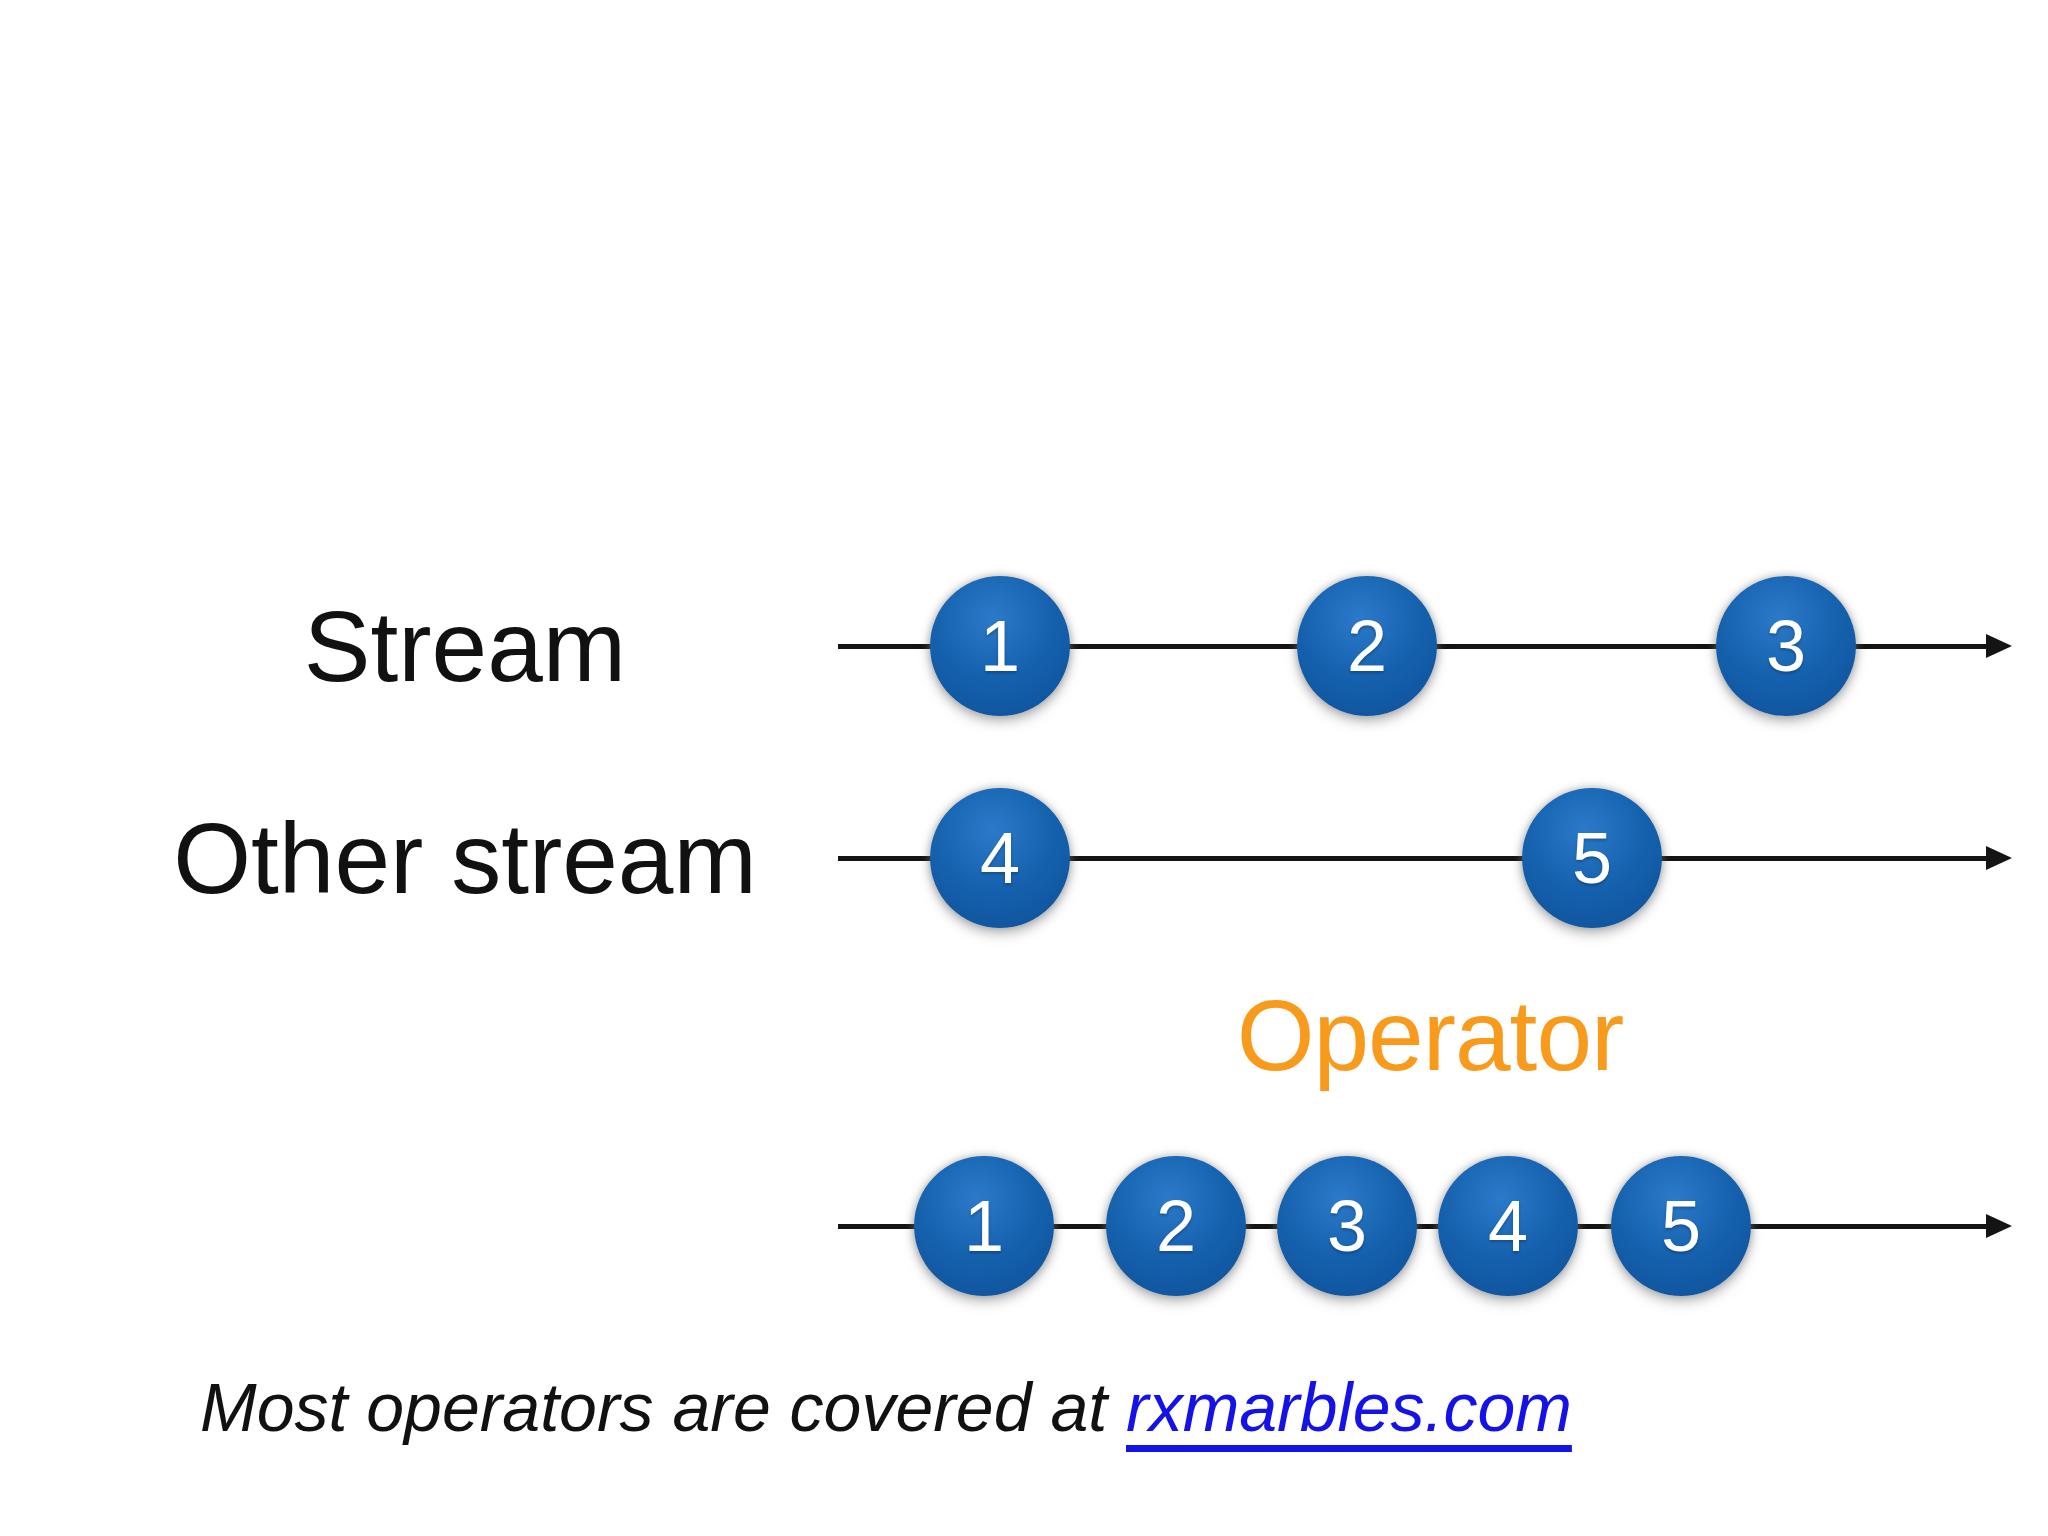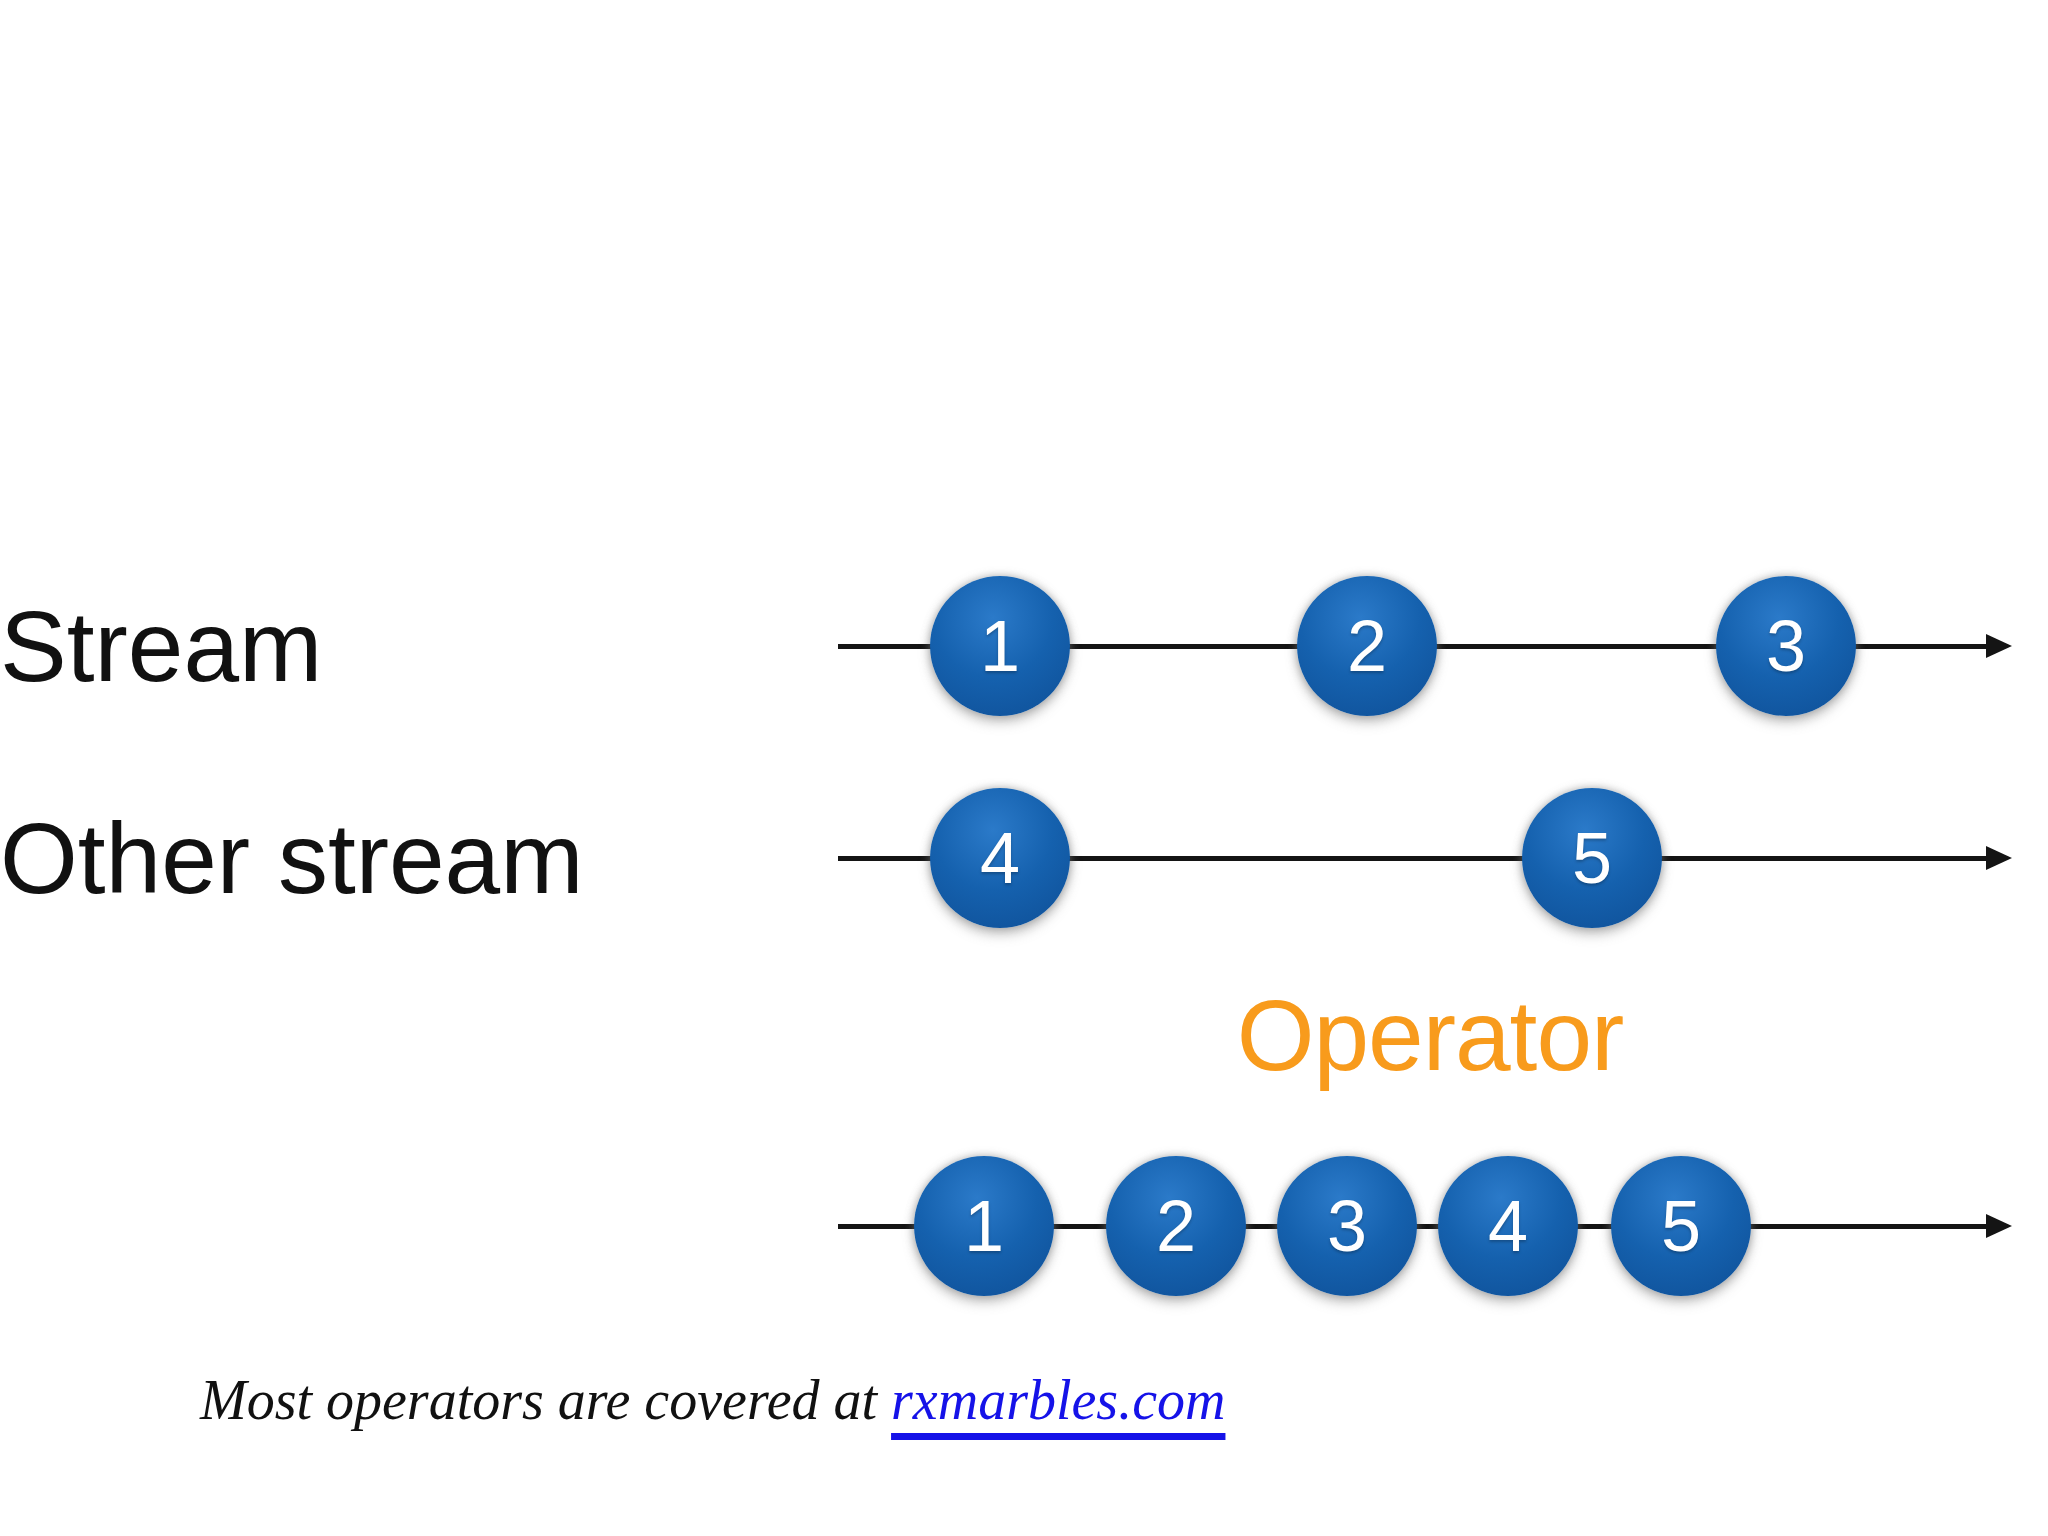--- a/index.html
+++ b/index.html
@@ -16,21 +16,21 @@
     position:relative;
     width:2048px;height:1536px;
     background:#ffffff;
     overflow:hidden;
     font-family:"Liberation Sans", sans-serif;
   }
   .row-label{
     position:absolute;
     left:0;width:930px;height:120px;
     line-height:120px;
-    text-align:left;
+    text-align:center;
     font-size:100px;
     color:var(--label-black);
     white-space:nowrap;
   }
   .timeline-line{
     position:absolute;
     left:838px;width:1152px;height:5px;
     background:var(--line-black);
   }
   .arrowhead{
@@ -63,25 +63,24 @@
     text-align:center;
     font-size:100px;
     font-weight:normal;
     letter-spacing:-1px;
     color:var(--operator-orange);
     white-space:nowrap;
   }
   .footer{
     position:absolute;
     left:200px;top:1368px;
-    font-size:56px;
+    font-size:68px;
     font-style:italic;
     color:var(--label-black);
     white-space:nowrap;
-    font-family:Liberation Serif, serif;
   }
   .footer a{
     color:var(--link-blue);
     text-decoration:underline;
     text-decoration-thickness:7px;
     text-underline-offset:14px;
     cursor:pointer;
   }
 </style>
 </head>

